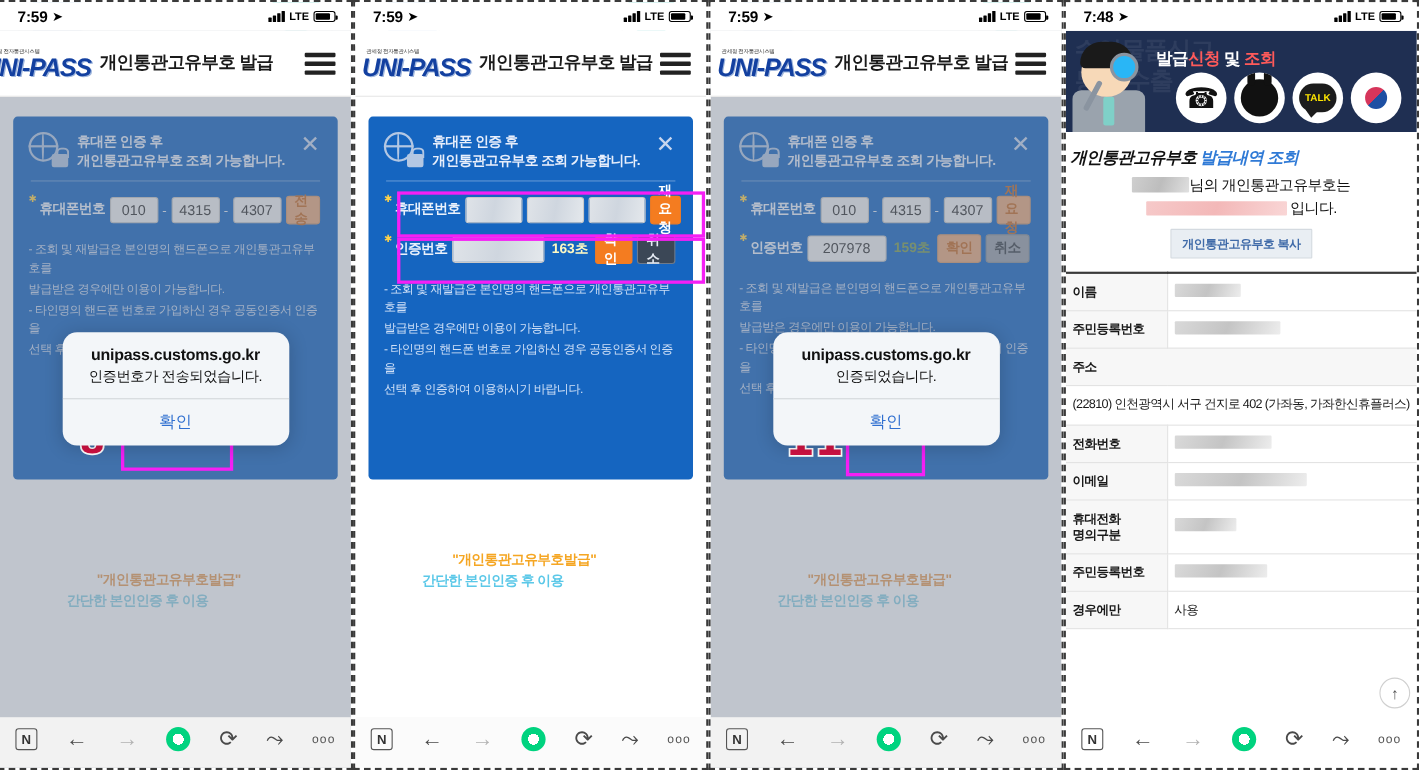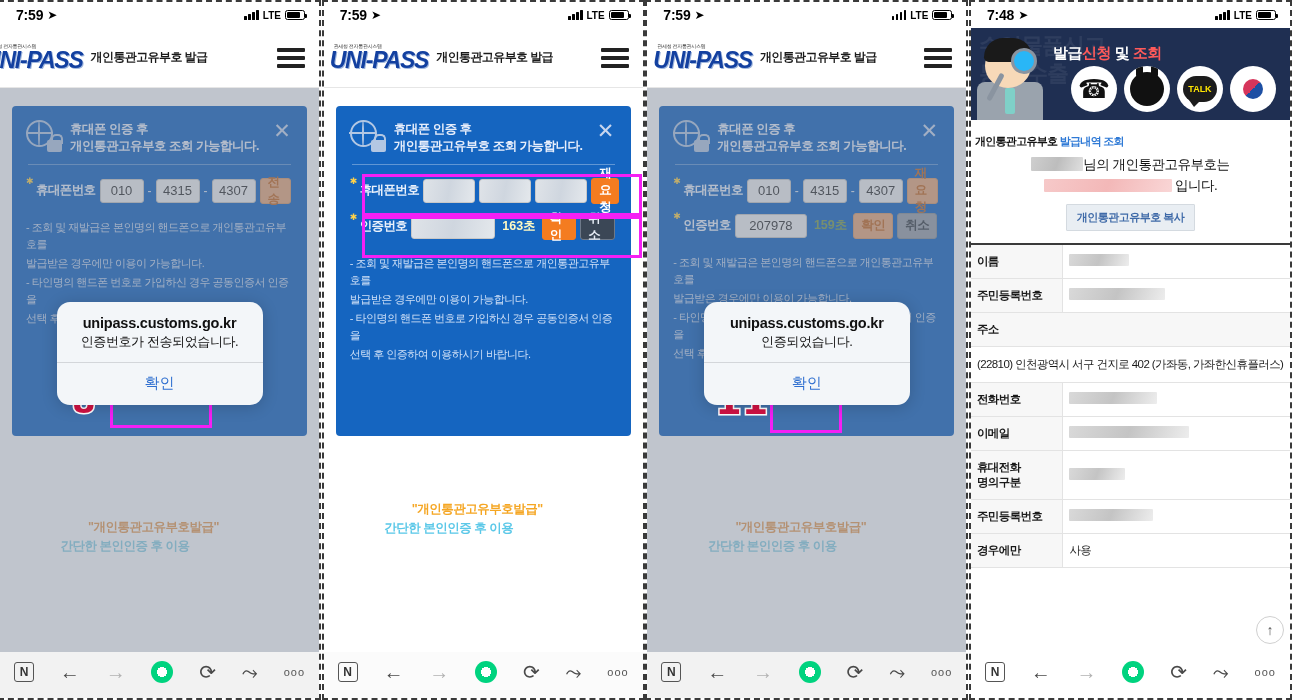--- a/index.html
+++ b/index.html
@@ -2,21 +2,21 @@
 <html><head>
 <meta charset="utf-8">
 <style>
   * { box-sizing: border-box; margin: 0; padding: 0; }
   html, body {
     width: 1292px; height: 700px;
     background: #ffffff;
     font-family: "Liberation Sans", "DejaVu Sans", sans-serif;
     overflow: hidden;
   }
-  .board { position: relative; width: 1292px; height: 528px; display: flex; background:#fff;justify-content:space-between; }
+  .board { position: relative; width: 1292px; height: 528px; display: flex; background:#fff; }
 
   
   .panel {
     position: relative;
     width: 323px;
     height: 700px;
     overflow: hidden;
     flex: 0 0 auto;
     background: #ffffff;
     border: 2px dashed #3a3a3a;
@@ -55,21 +55,21 @@
     display:flex; align-items:center; padding: 0 14px 0 6px; z-index:50;
     border-bottom:1px solid #e6e6e6;
   }
   .logo-wrap { display:flex; flex-direction:column; justify-content:center; margin-right:8px; }
   .logo-sup { font-size:5px; color:#333; letter-spacing:-0.3px; white-space:nowrap; margin-left:4px; }
   .logo-main {
     font-size:23px; font-weight:bold; font-style:italic; letter-spacing:-1.2px;
     color:#1340a0; white-space:nowrap; line-height:1;
     text-shadow: 1px 1px 0 #9fb6dd;
   }
-  .uheader h1 { font-size:12px; font-weight:bold; color:#1a1a1a; letter-spacing:-0.6px; white-space:nowrap; }
+  .uheader h1 { font-size:16px; font-weight:bold; color:#1a1a1a; letter-spacing:-0.6px; white-space:nowrap; }
   .burger { margin-left:auto; display:flex; flex-direction:column; gap:4px; cursor:pointer; }
   .burger span { display:block; width:28px; height:4px; background:#222; border-radius:1px; }
 
   
   .pagebody { position:relative; flex:1; }
   .bg-navy { position:absolute; inset:0; background:#1d3461; }
   .bg-navy.deep { background:#1c3566; }
 
   
   .card {
@@ -197,21 +197,21 @@
      border-right:7px solid transparent; border-top:7px solid #1c1c1c; }
   .gov { width:36px; height:36px; border-radius:50%; background:#fff; position:relative; }
   .gov .sw { position:absolute; left:8px; top:8px; width:20px; height:20px; border-radius:50%;
      background: linear-gradient(135deg,#d6355b 50%, #1d4fa3 50%); }
   .rab { width:34px; height:34px; border-radius:50%; background:#111; position:relative; }
   .rab:before, .rab:after { content:""; position:absolute; top:-8px; width:7px; height:14px; background:#111; border-radius:4px; }
   .rab:before { left:6px; } .rab:after { right:6px; }
   .phone-ic { font-size:26px; color:#111; }
 
   .p4-body { position:absolute; left:0; right:0; top:118px; bottom:46px; background:#fff; overflow:hidden; }
-  .p4-h2 { padding:14px 8px 6px 4px; font-size:11px; font-weight:bold; letter-spacing:-0.7px; color:#111; }
+  .p4-h2 { padding:14px 8px 6px 4px; font-size:15px; font-weight:bold; letter-spacing:-0.7px; color:#111;font-style:italic; }
   .p4-h2 .blue { color:#2f7ad6; }
   .p4-msg { text-align:center; font-size:13.5px; color:#111; line-height:1.55; letter-spacing:-0.5px; }
   .mask-g { display:inline-block; width:52px; height:14px; vertical-align:-2px;
      background:linear-gradient(110deg,#cfcfcf,#bdbdbd,#e0e0e0); border-radius:1px; }
   .mask-r { display:inline-block; width:128px; height:13px; vertical-align:-2px;
      background:linear-gradient(110deg,#f6c9c9,#f3b8b8,#f9d6d6); border-radius:1px; }
   .p4-copy { display:block; margin:7px auto 0 auto; background:#e9eef3; border:1px solid #d4dae0; border-radius:1px;
      color:#3f6aa8; font-size:11px; font-weight:bold; padding:5px 10px; letter-spacing:-0.5px; cursor:pointer; }
 
   table.p4t { width:100%; border-collapse:collapse; margin-top:12px; border-top:2px solid #3a3a3a; }

